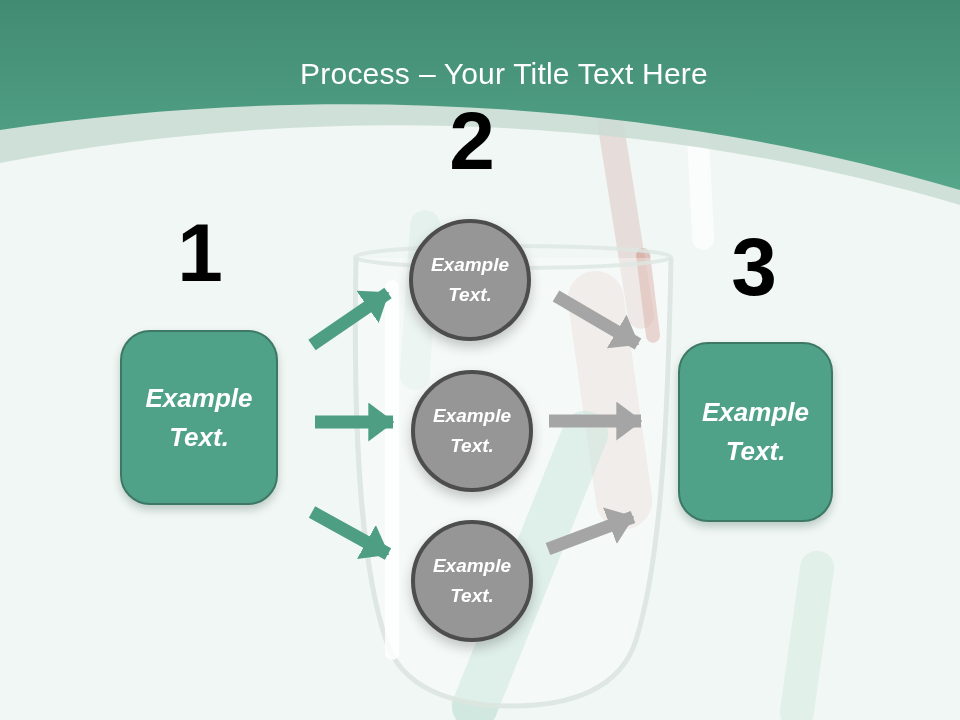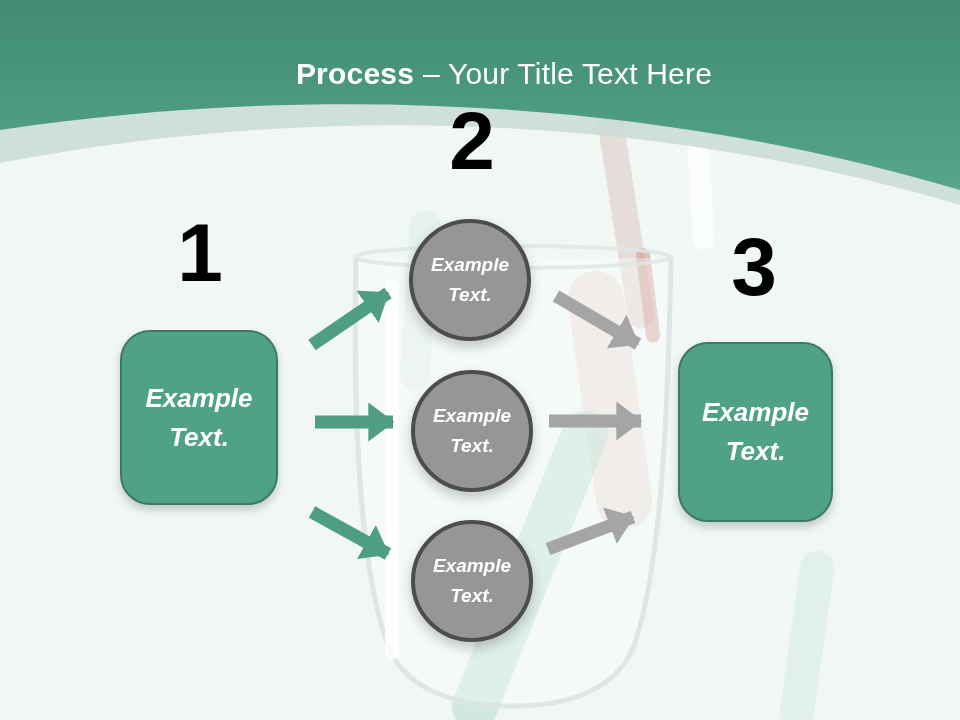--- a/index.html
+++ b/index.html
@@ -21,21 +21,21 @@
   .slide-title {
     position: absolute;
     left: 0; top: 57px;
     width: 960px;
     text-align: center;
     color: #ffffff;
     font-size: 30px;
     letter-spacing: 0.2px;
     white-space: nowrap;
   }
-  .slide-title .t-bold { font-weight: 700; margin-left: 48px; }
+  .slide-title .t-bold { font-weight: 400; margin-left: 48px; }
   .slide-title .t-reg  { font-weight: 400; margin-left: 9px; }
 
   .num {
     position: absolute;
     transform: translateX(-50%);
     font-size: 82px;
     font-weight: 700;
     color: #000000;
     line-height: 1;
   }

